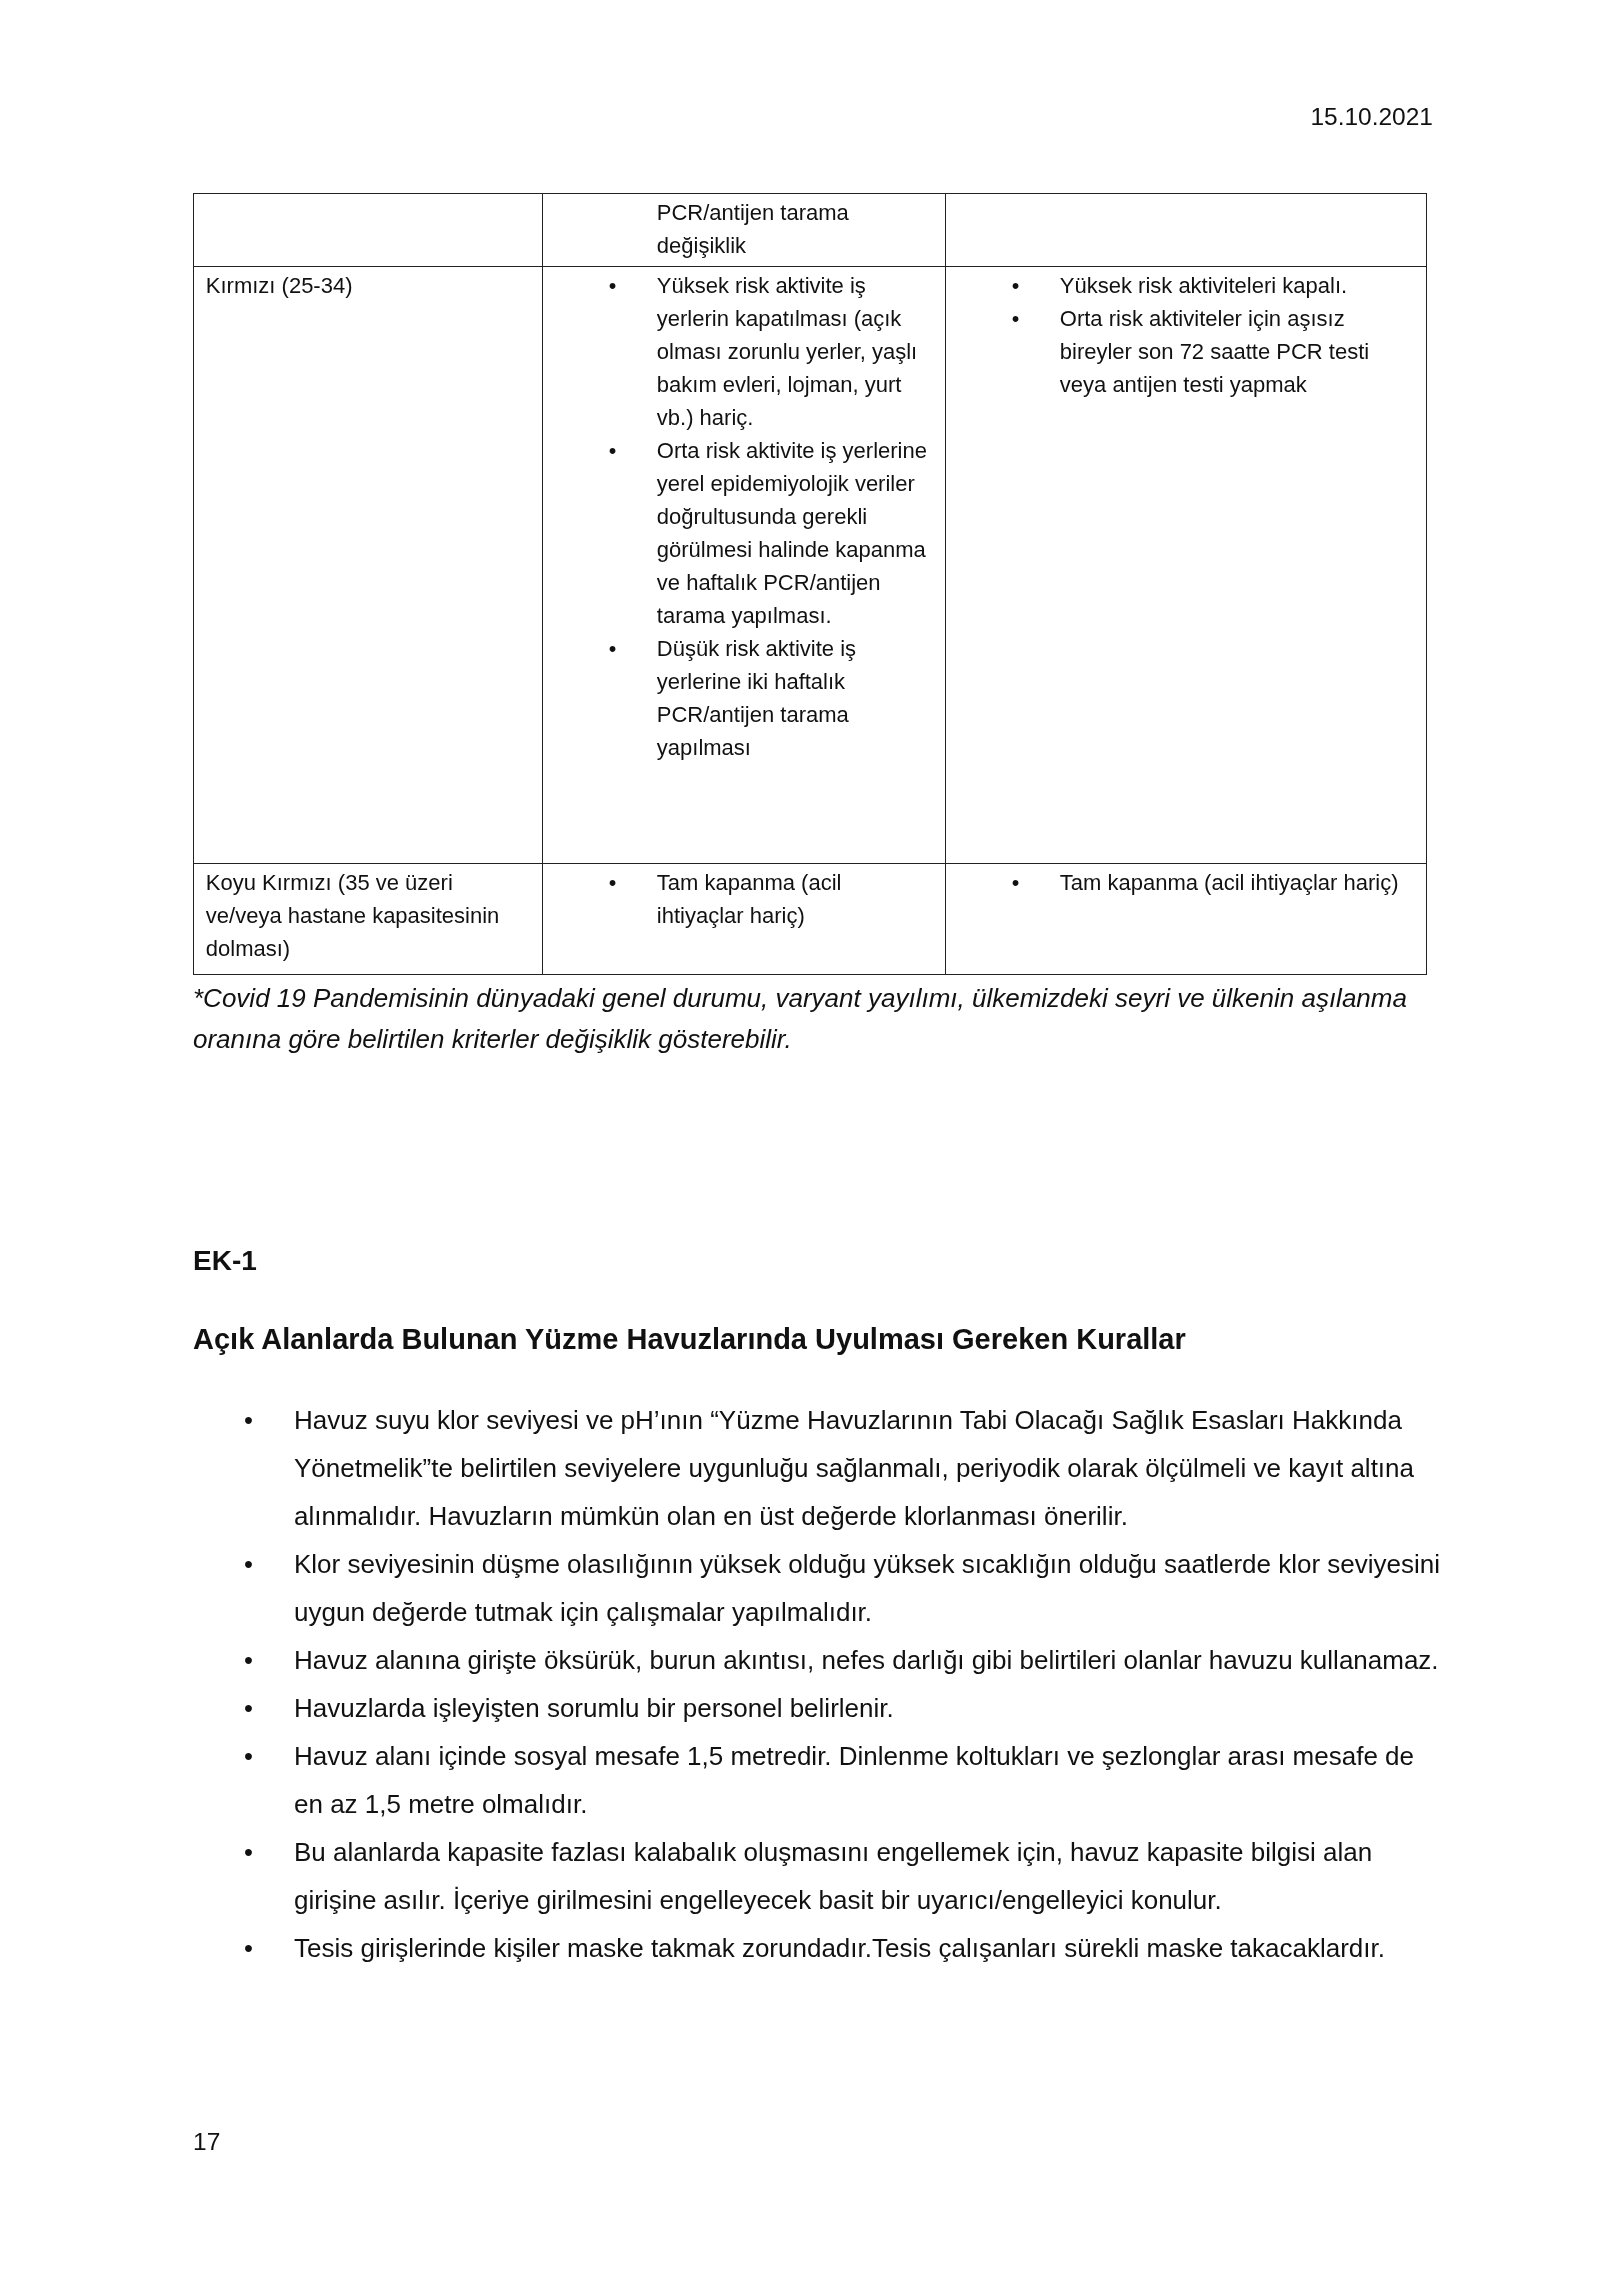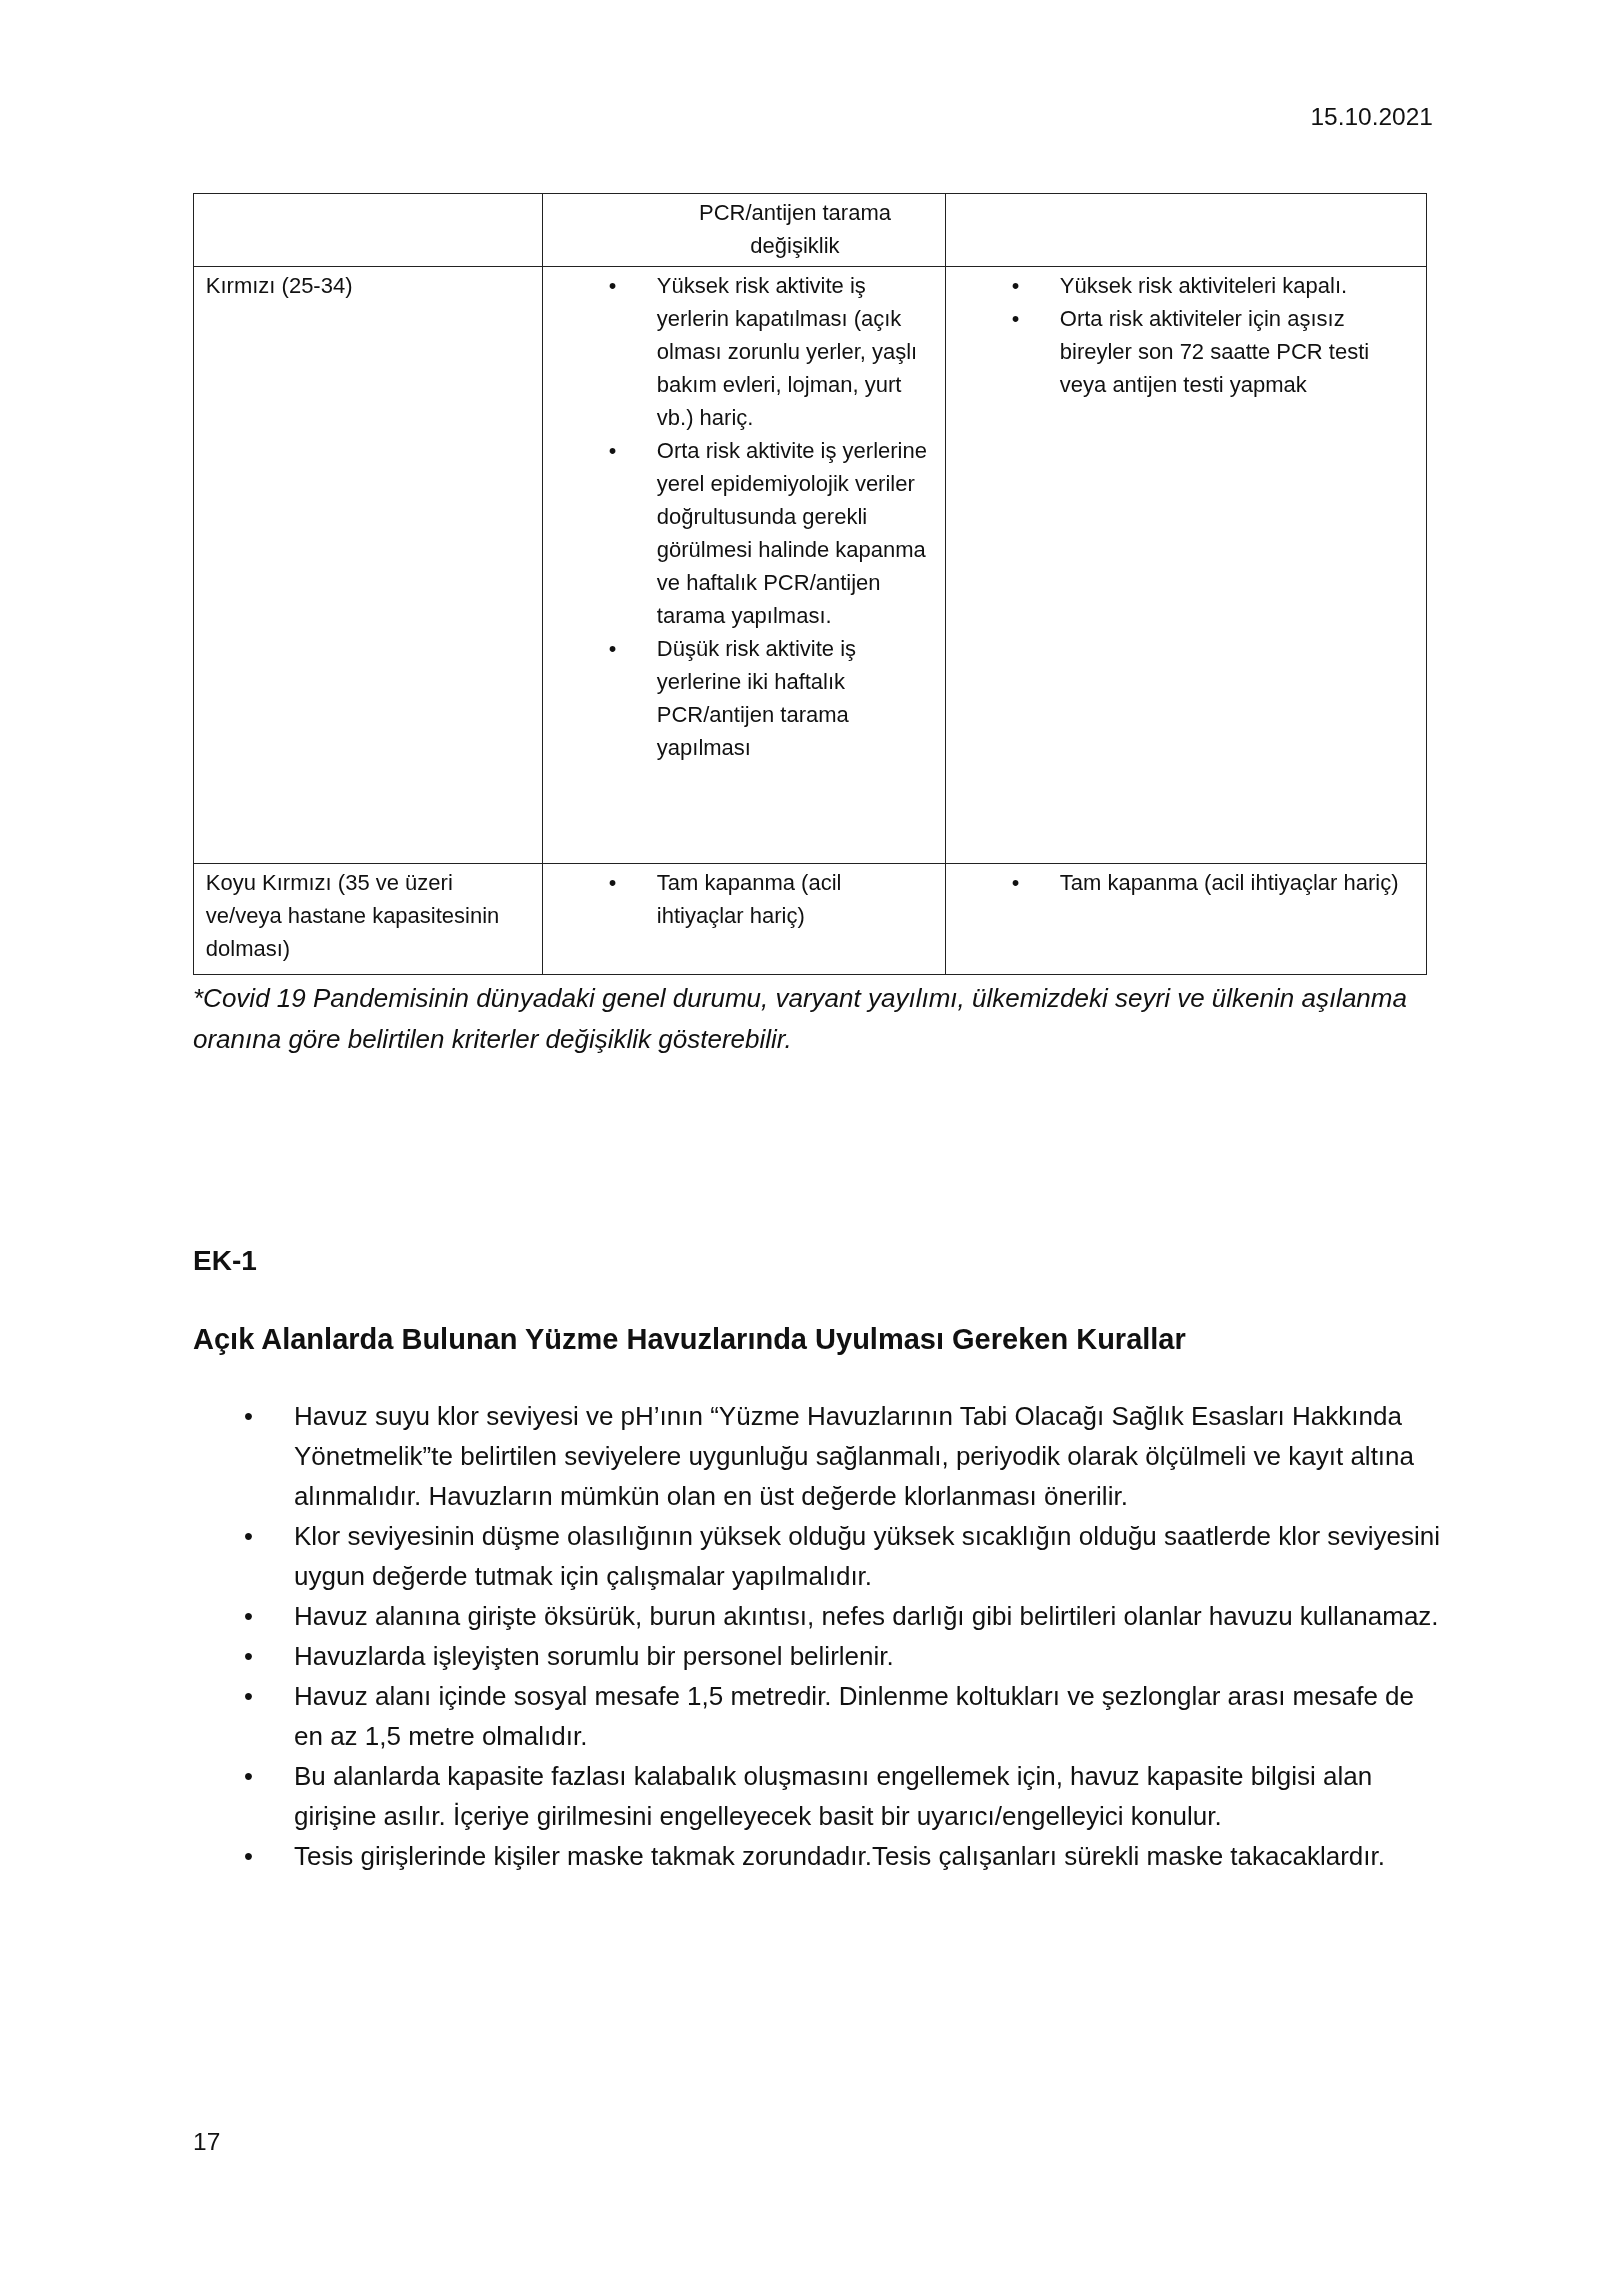--- a/index.html
+++ b/index.html
@@ -38,21 +38,21 @@
     position: absolute; left: 193px; top: 1243px;
     font-weight: bold; font-size: 28px; line-height: 35px;
   }
   .title {
     position: absolute; left: 193px; top: 1321px;
     font-weight: bold; font-size: 29px; line-height: 37px;
   }
   ul.rules {
     position: absolute; left: 193px; top: 1396px; width: 1250px;
     list-style: none; margin: 0; padding: 0;
-    font-size: 26px; line-height: 40px;
+    font-size: 26px; line-height: 48px;
   }
   ul.rules li { position: relative; padding-left: 101px; }
   ul.rules li::before {
     content: "\2022"; position: absolute; left: 51px; top: 0; font-size: 25.5px;
   }
   .page-num {
     position: absolute; left: 193px; top: 2127px; font-size: 24.5px; line-height: 29px;
   }
 </style>
 </head>
@@ -60,21 +60,21 @@
 
 <div class="date">15.10.2021</div>
 
 <table class="grid">
   <colgroup>
       <col class="c1">
       <col class="c2">
       <col class="c3">
     </colgroup>
   <tbody>
-    <tr style="height:73px;text-align:center;">
+    <tr style="height:73px;">
       <td class="level"></td>
       <td>
         <div class="cont">PCR/antijen tarama</div>
         <div class="cont">değişiklik</div>
       </td>
       <td></td>
     </tr>
     <tr style="height:597px;">
       <td class="level">Kırmızı (25-34)</td>
       <td>

